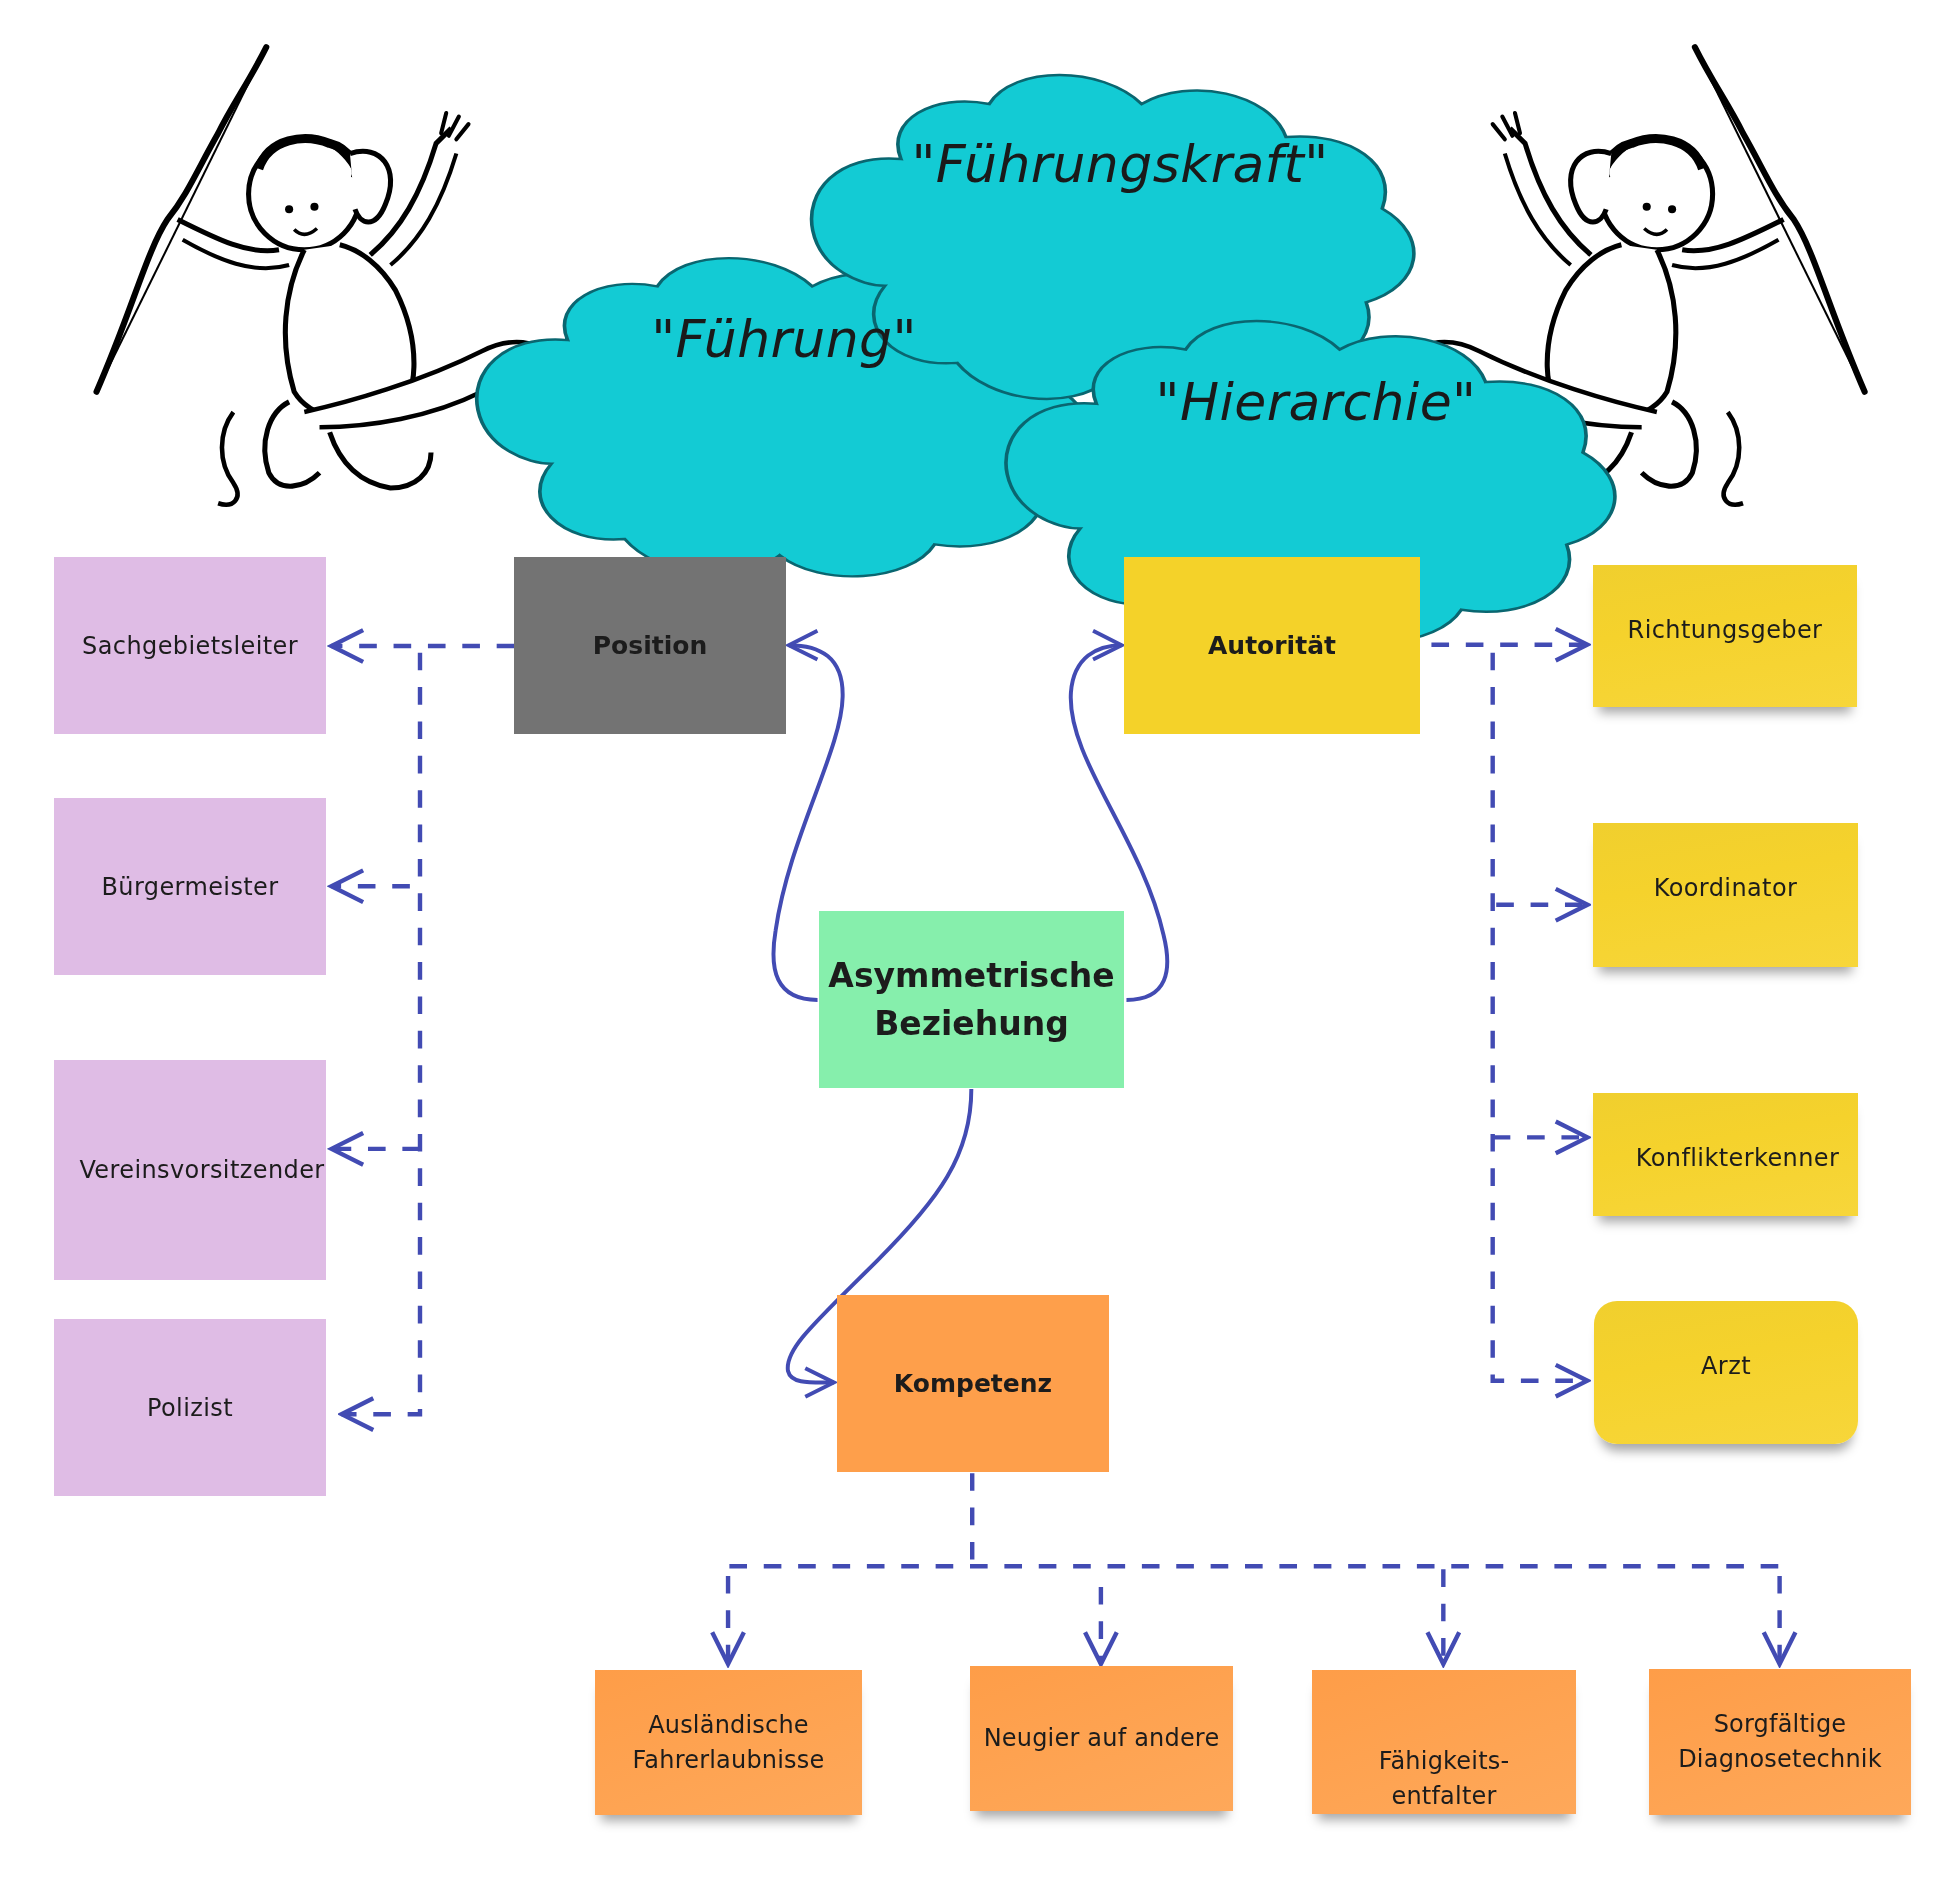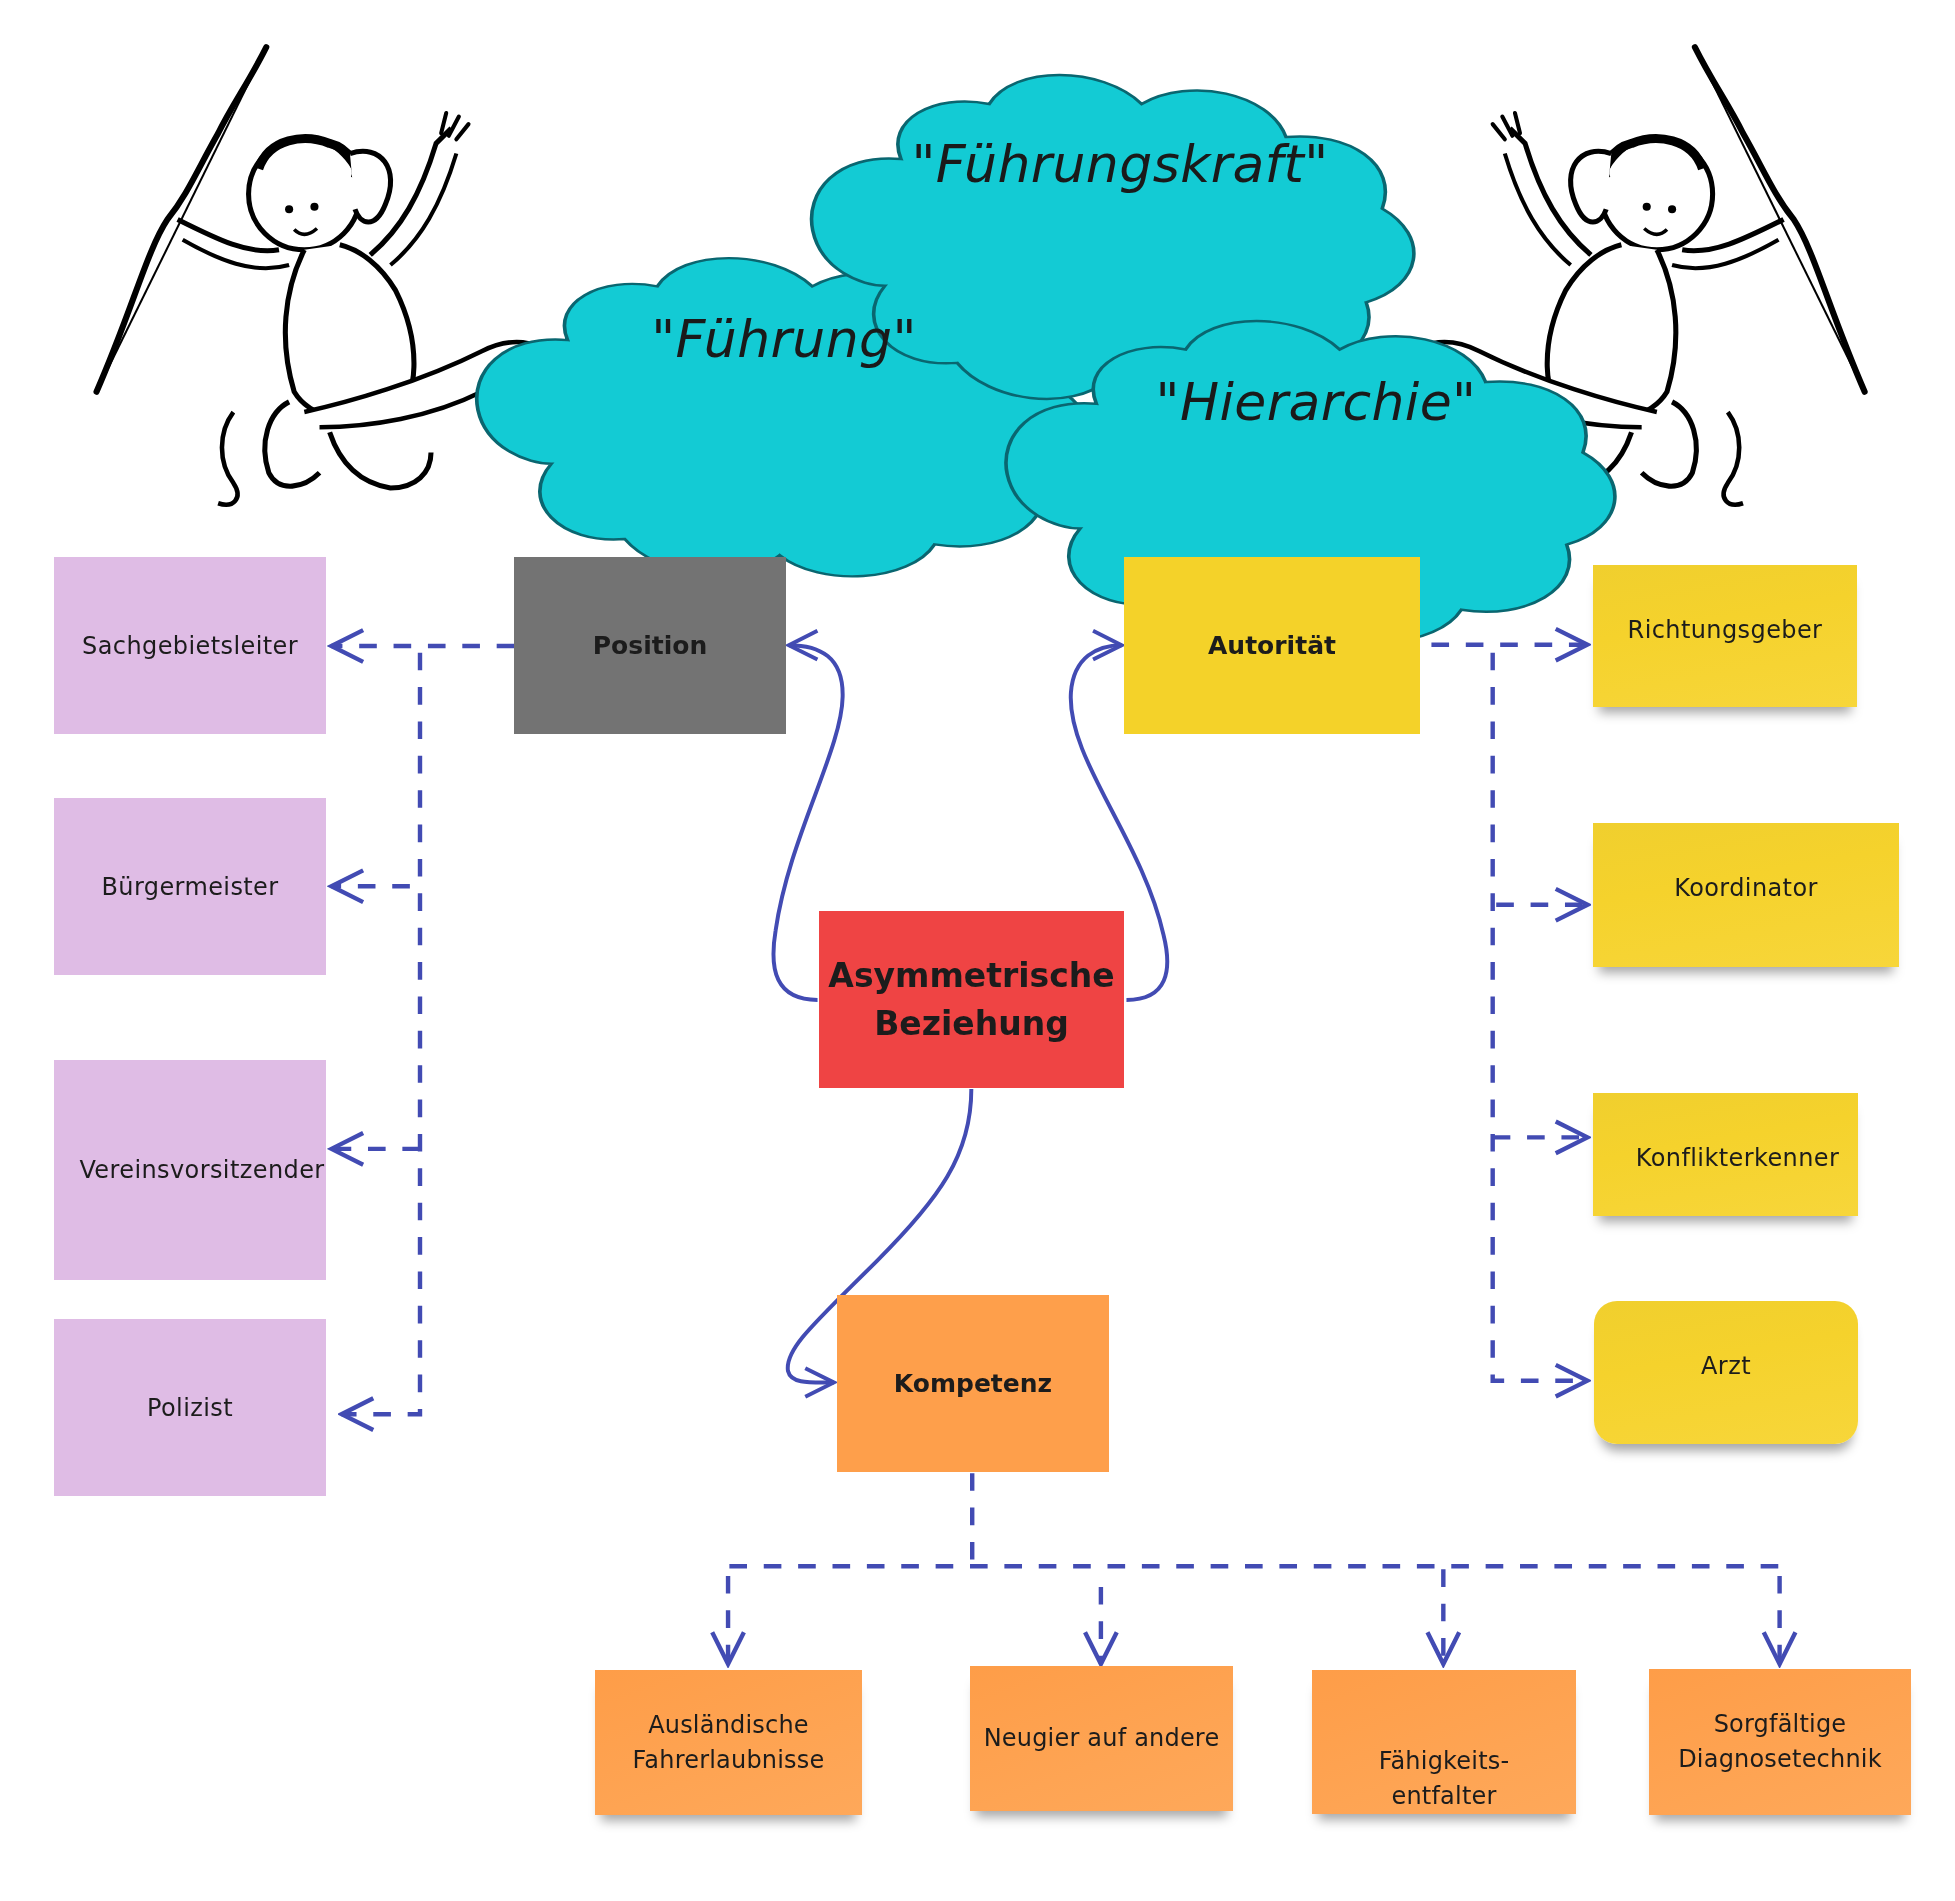--- a/index.html
+++ b/index.html
@@ -5,21 +5,21 @@
   html, body { margin:0; padding:0; background:#ffffff; }
   body { width:1955px; height:1902px; position:relative; overflow:hidden;
          font-family:"DejaVu Sans", "Liberation Sans", sans-serif; color:#1c1c1c; }
   svg.layer { position:absolute; left:0; top:0; }
   .box { position:absolute; display:flex; align-items:center; justify-content:center;
          text-align:center; box-sizing:border-box; }
   .box span { display:block; }
   .lav { background:#dfbce5; font-size:24px; letter-spacing:0.4px; }
   .pos { background:#737373; font-size:25px; font-weight:bold; }
   .aut { background:#f4d229; font-size:25px; font-weight:bold; }
-  .asym { background:#ef4444; font-size:33px; font-weight:bold; line-height:48px; }
+  .asym { background:#86efac; font-size:33px; font-weight:bold; line-height:48px; }
   .komp { background:#fe9f4b; font-size:25px; font-weight:bold; }
   .sticky { box-shadow: 0 12.3px 10.6px -6.2px rgba(0,0,0,0.35); }
   .ysticky { background:linear-gradient(170deg,#f0cf2e 0%,#f5d22c 40%,#f7d63a 100%); font-size:24px;
              align-items:flex-start; padding-top:51px; letter-spacing:0.4px; }
   .osticky { background:linear-gradient(160deg,#fe9d48 0%,#fea453 60%,#fea85a 100%); font-size:24px;
              line-height:35px; letter-spacing:0.2px; }
   .cloud-text { position:absolute; font-style:italic; font-size:52px; color:#1a1a1a;
                 transform:translate(-50%,-50%); white-space:nowrap; letter-spacing:0.4px; }
 </style>
 </head>
@@ -134,21 +134,21 @@
     <span>Beziehung</span>
   </div>
 </div>
 
 <div class="box aut" style="left:1124px; top:557px; width:296px; height:177px;">
   <span>Autorität</span>
 </div>
 <div class="box sticky ysticky" style="left:1593px; top:565px; width:264px; height:142px;">
   <span>Richtungsgeber</span>
 </div>
-<div class="box sticky ysticky" style="left:1593px; top:823px; width:306px; height:144px;">
+<div class="box sticky ysticky" style="left:1593px; top:823px; width:265px; height:144px;">
   <span>Koordinator</span>
 </div>
 <div class="box sticky ysticky" style="left:1593px; top:1093px; width:265px; height:123px;padding-left:24px;">
   <span>Konflikterkenner</span>
 </div>
 <div class="box sticky ysticky" style="left:1594px; top:1301px; width:264px; height:143px;border-radius:23px;">
   <span>Arzt</span>
 </div>
 
 <div class="box komp" style="left:837px; top:1295px; width:272px; height:177px;">

